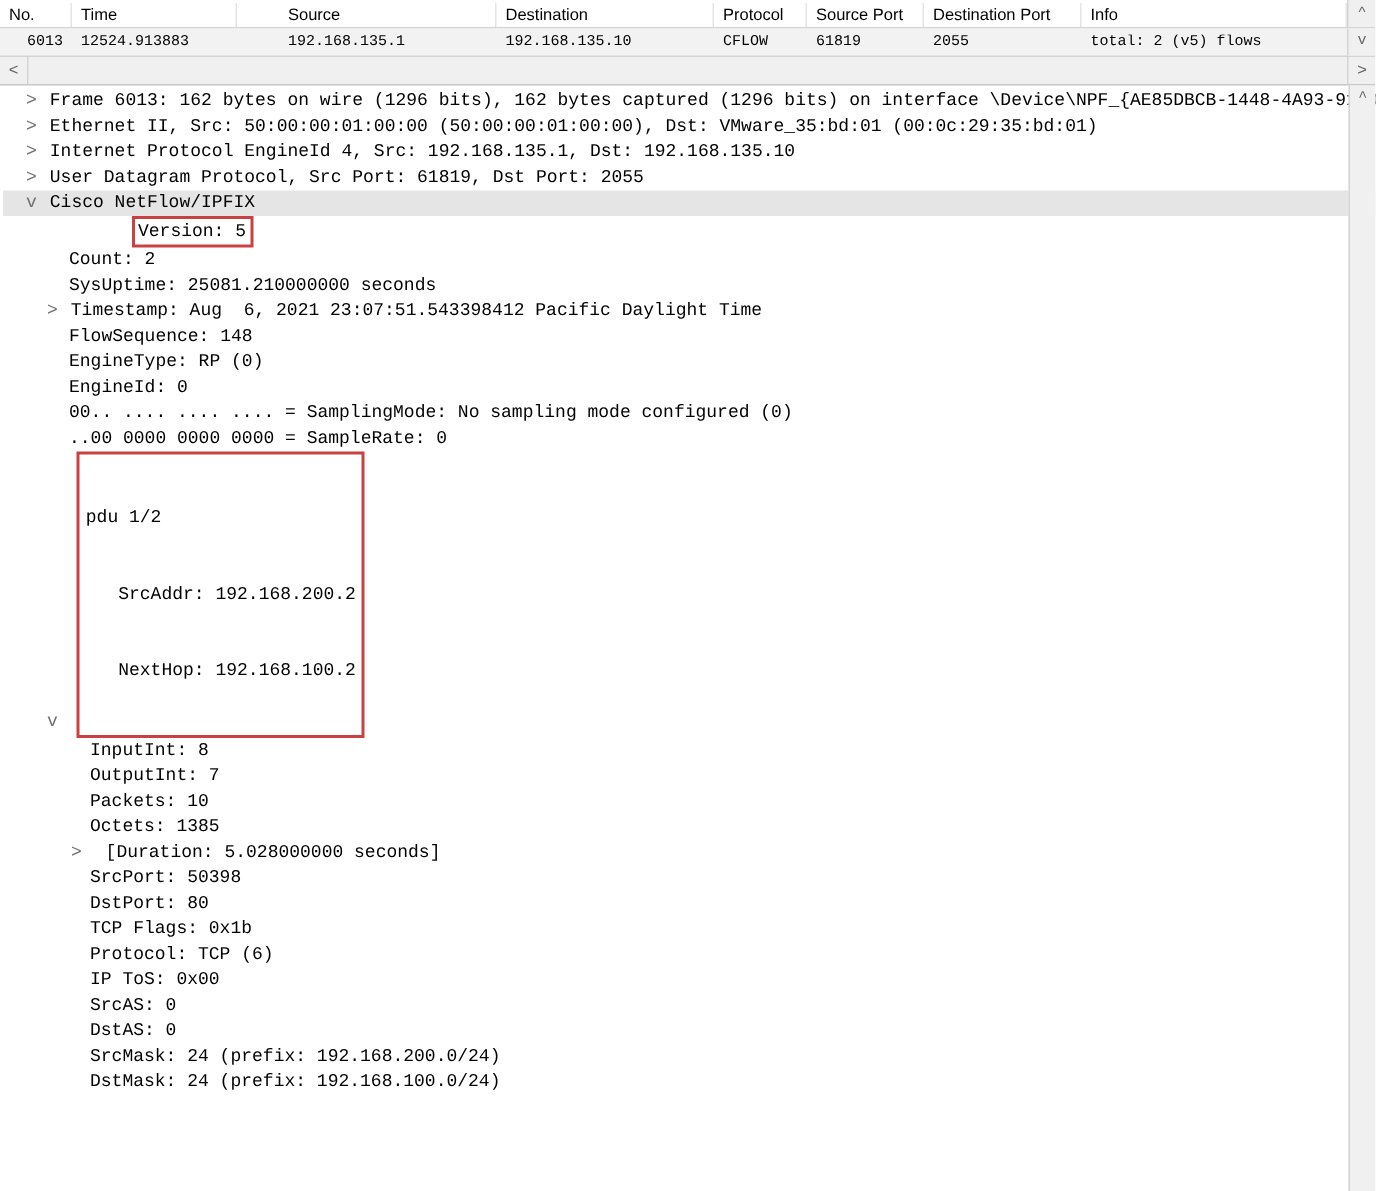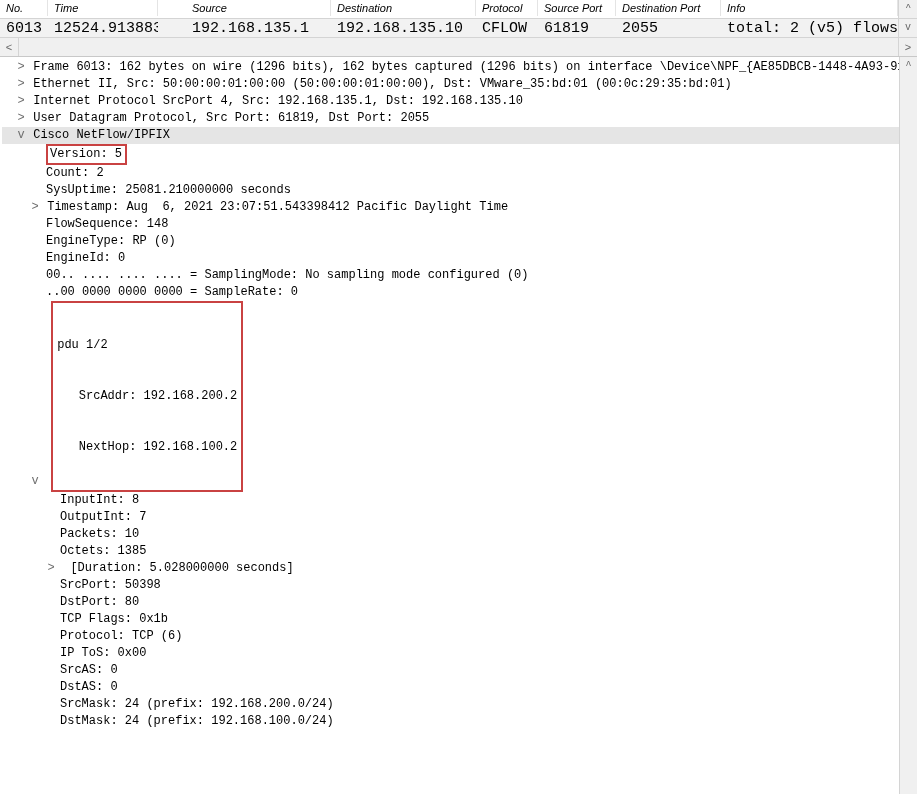--- a/index.html
+++ b/index.html
@@ -15,46 +15,45 @@
   }
   .packet-list {
     border-bottom: 1px solid #c8c8c8;
     background: #fff;
   }
   .packet-header {
     display: flex;
     background: #fff;
     border-bottom: 1px solid #d4d4d4;
     height: 18px;
-    align-items: flex-start;
+    align-items: flex-end;
     font-family: Arial, Helvetica, sans-serif;
     font-size: 11px;
     color: #000;
-    font-style: italic;
   }
   .packet-header .cell {
     border-right: 1px solid #e4e4e4;
     padding: 2px 6px 2px 6px;
     box-sizing: border-box;
     overflow: hidden;
     text-overflow: ellipsis;
     white-space: nowrap;
   }
   .packet-row {
     display: flex;
     height: 18px;
     align-items: center;
     background: #f2f2f2;
   }
   .packet-row .cell {
     padding: 0 6px;
     box-sizing: border-box;
     overflow: hidden;
     white-space: nowrap;
-    font-size: 15px;
+    font-size: 10px;
   }
   .col-no    { width: 48px; }
   .col-time  { width: 110px; }
   .col-src   { width: 145px; margin-left: 28px; }
   .col-dst   { width: 145px; }
   .col-proto { width: 62px; }
   .col-sport { width: 78px; }
   .col-dport { width: 105px; }
   .col-info  { flex: 1; }
   .col-scroll { width: 18px; background:#f0f0f0; border-left:1px solid #d4d4d4; height:100%; text-align:center; font-size:10px; color:#666; line-height:18px;}
@@ -106,20 +105,21 @@
   .indent1 { padding-left: 14px; }
   .indent2 { padding-left: 28px; }
   .indent3 { padding-left: 44px; }
   .indent4 { padding-left: 58px; }
   .selected-row { background:#e5e5e5; }
   .hl-red {
     border: 2px solid #c94242;
     padding: 0 3px 0 2px;
     display: inline-block;
     box-sizing: border-box;
+    margin-left: 42px;
   }
   .pdu-block {
     border-top: 2px solid #c94242;
     border-left: 2px solid #c94242;
     border-right: 2px solid #c94242;
     border-bottom: 2px solid #c94242;
     padding: 0 4px 0 4px;
     margin-left: 4px;
     display:inline-block;
     line-height:17px;
@@ -159,21 +159,21 @@
   </div>
 </div>
 
 <div class="details-pane" style="height:738px;">
   <div class="details-scroll">
     <div class="up">^</div>
   </div>
 
   <div class="tree-row indent1"><span class="toggle">&gt;</span> <span>Frame 6013: 162 bytes on wire (1296 bits), 162 bytes captured (1296 bits) on interface \Device\NPF_{AE85DBCB-1448-4A93-91F0-A85551A</span></div>
   <div class="tree-row indent1"><span class="toggle">&gt;</span> <span>Ethernet II, Src: 50:00:00:01:00:00 (50:00:00:01:00:00), Dst: VMware_35:bd:01 (00:0c:29:35:bd:01)</span></div>
-  <div class="tree-row indent1"><span class="toggle">&gt;</span> <span>Internet Protocol SrcPort 4, Src: 192.168.135.1, Dst: 192.168.135.10</span></div>
+  <div class="tree-row indent1"><span class="toggle">&gt;</span> <span>Internet Protocol EngineId 4, Src: 192.168.135.1, Dst: 192.168.135.10</span></div>
   <div class="tree-row indent1"><span class="toggle">&gt;</span> <span>User Datagram Protocol, Src Port: 61819, Dst Port: 2055</span></div>
   <div class="tree-row indent1 selected-row"><span class="toggle">v</span> <span>Cisco NetFlow/IPFIX</span></div>
 
   <div class="tree-row indent3"><span class="hl-red"><span>Version: 5</span></span></div>
   <div class="tree-row indent3">Count: 2</div>
   <div class="tree-row indent3">SysUptime: 25081.210000000 seconds</div>
   <div class="tree-row indent2"><span class="toggle">&gt;</span> <span>Timestamp: Aug  6, 2021 23:07:51.543398412 Pacific Daylight Time</span></div>
   <div class="tree-row indent3">FlowSequence: 148</div>
   <div class="tree-row indent3">EngineType: RP (0)</div>
   <div class="tree-row indent3">EngineId: 0</div>

